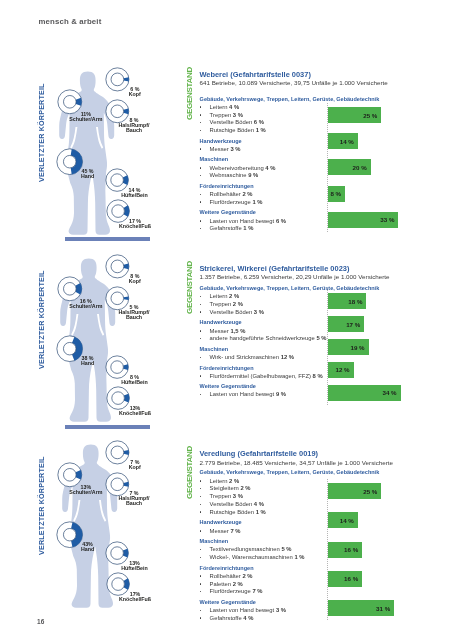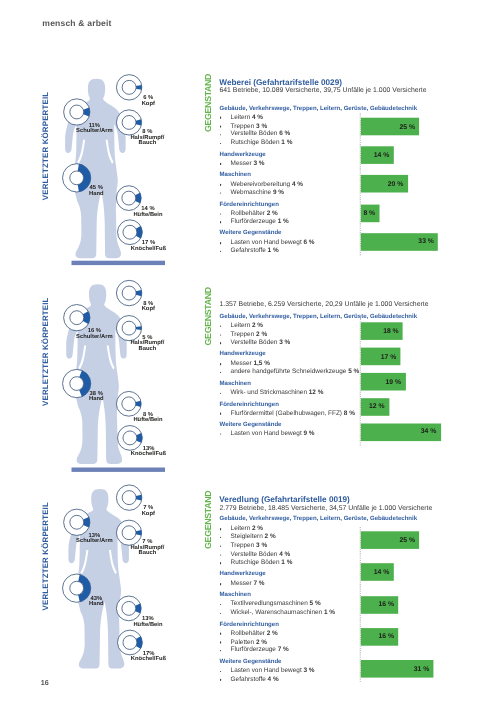--- a/index.html
+++ b/index.html
@@ -88,21 +88,21 @@
 <span>Hüfte/Bein</span></div>
   <div class="dwrap" style="left:105.90px;top:198.80px">
         <svg width="24.2" height="24.2" viewBox="0 0 24.2 24.2">
           <circle cx="12.10" cy="12.10" r="11.25" fill="#ffffff" stroke="#2d4b72" stroke-width="0.7"></circle>
           <path d="M21.78 6.37 A11.25 11.25 0 0 1 21.78 17.83 L17.52 15.31 A6.30 6.30 0 0 0 17.52 8.89 Z" fill="#1f5ca5"></path>
           <circle cx="12.10" cy="12.10" r="6.30" fill="#ffffff" stroke="#2d4b72" stroke-width="0.7"></circle>
         </svg>
       </div>
   <div class="dlabel" style="left:135.0px;top:218.7px"><span>17 %</span>
 <span>Knöchel/Fuß</span></div>
-  <div class="ptitle" style="top:69.60px">Weberei (Gefahrtarifstelle 0029)</div>
+  <div class="ptitle" style="top:69.60px">Weberei (Gefahrtarifstelle 0037)</div>
   <div class="psub" style="top:79.30px">641 Betriebe, 10.089 Versicherte, 39,75 Unfälle je 1.000 Versicherte</div>
   <div class="dotline" style="top:103.20px;height:128.40px"></div>
   <div class="ghead" style="top:95.60px">Gebäude, Verkehrswege, Treppen, Leitern, Gerüste, Gebäudetechnik</div>
   <div class="bullet" style="top:106.30px"></div>
   <div class="gitem" style="top:103.80px"><span>Leitern</span> <b>4 %</b></div>
   <div class="bullet" style="top:114.10px"></div>
   <div class="gitem" style="top:111.60px"><span>Treppen</span> <b>3 %</b></div>
   <div class="bullet" style="top:121.90px"></div>
   <div class="gitem" style="top:119.40px"><span>Verstellte Böden</span> <b>6 %</b></div>
   <div class="bullet" style="top:129.70px"></div>
@@ -193,20 +193,21 @@
 <span>Hüfte/Bein</span></div>
   <div class="dwrap" style="left:105.90px;top:385.80px">
         <svg width="24.2" height="24.2" viewBox="0 0 24.2 24.2">
           <circle cx="12.10" cy="12.10" r="11.25" fill="#ffffff" stroke="#2d4b72" stroke-width="0.7"></circle>
           <path d="M22.42 7.63 A11.25 11.25 0 0 1 22.42 16.57 L17.88 14.60 A6.30 6.30 0 0 0 17.88 9.60 Z" fill="#1f5ca5"></path>
           <circle cx="12.10" cy="12.10" r="6.30" fill="#ffffff" stroke="#2d4b72" stroke-width="0.7"></circle>
         </svg>
       </div>
   <div class="dlabel" style="left:135.0px;top:405.7px"><span>13%</span>
 <span>Knöchel/Fuß</span></div>
+  <div class="ptitle" style="top:263.70px">Strickerei, Wirkerei (Gefahrtarifstelle 0023)</div>
   <div class="psub" style="top:273.40px">1.357 Betriebe, 6.259 Versicherte, 20,29 Unfälle je 1.000 Versicherte</div>
   <div class="dotline" style="top:289.40px;height:115.20px"></div>
   <div class="ghead" style="top:285.00px">Gebäude, Verkehrswege, Treppen, Leitern, Gerüste, Gebäudetechnik</div>
   <div class="bullet" style="top:295.70px"></div>
   <div class="gitem" style="top:293.20px"><span>Leitern</span> <b>2 %</b></div>
   <div class="bullet" style="top:303.50px"></div>
   <div class="gitem" style="top:301.00px"><span>Treppen</span> <b>2 %</b></div>
   <div class="bullet" style="top:311.30px"></div>
   <div class="gitem" style="top:308.80px"><span>Verstellte Böden</span> <b>3 %</b></div>
   <div class="bar" style="left:328.0px;top:293.40px;width:38.43px"></div>

